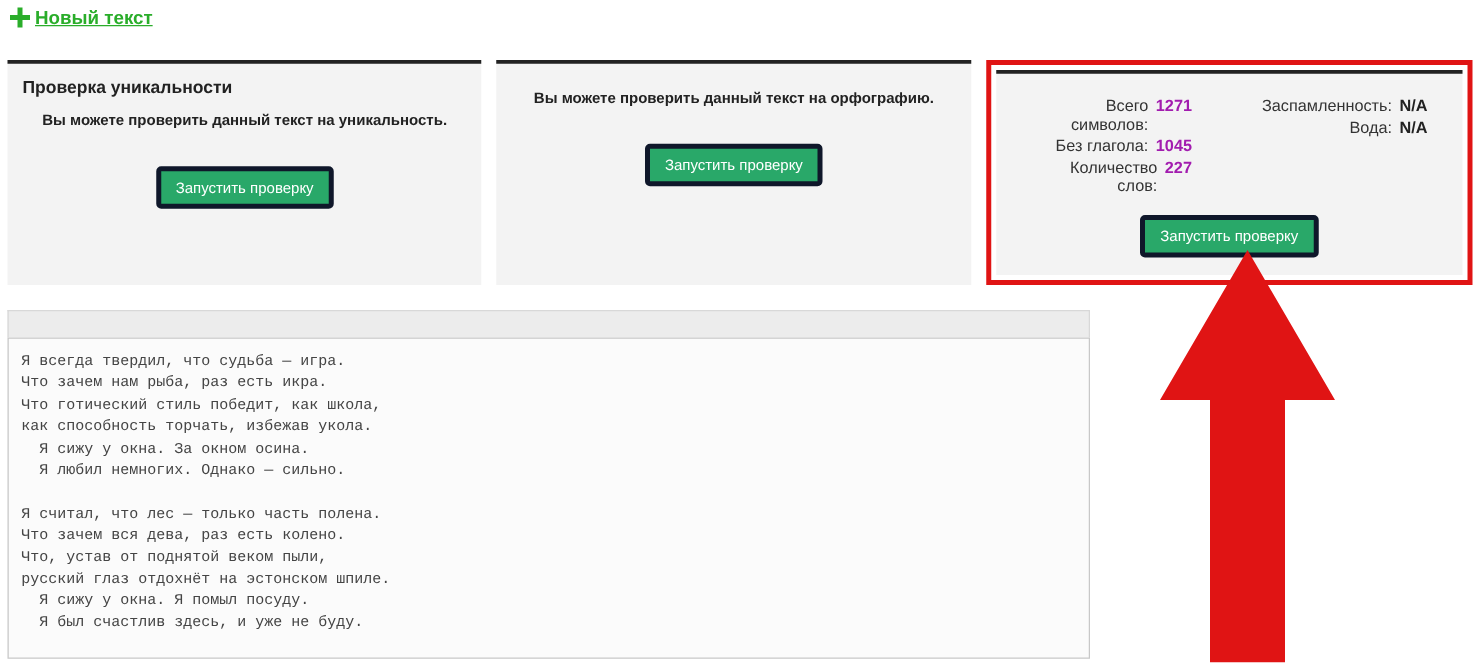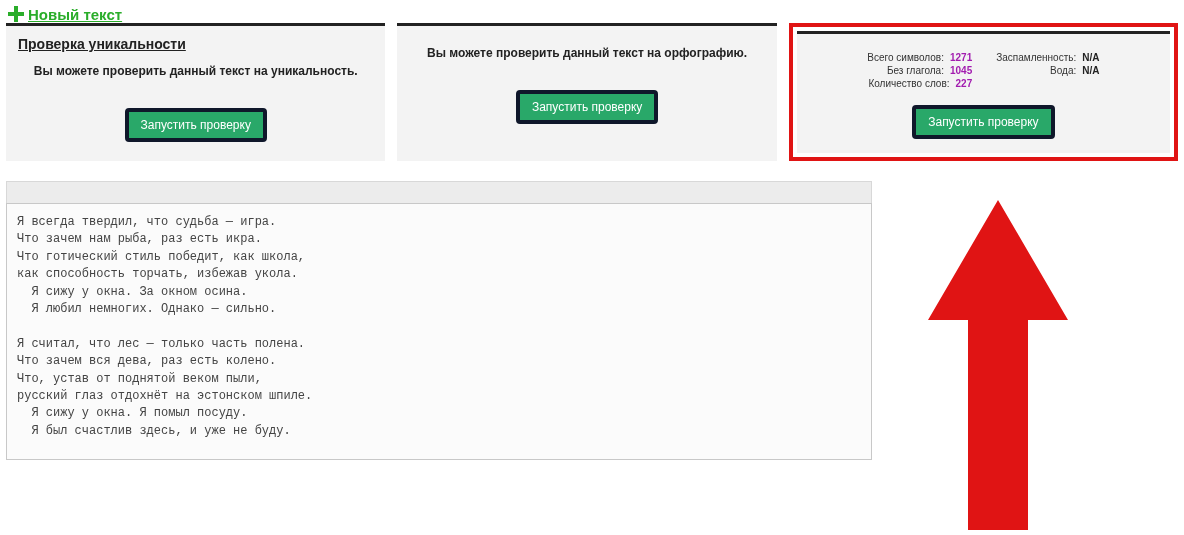--- a/index.html
+++ b/index.html
@@ -6,21 +6,21 @@
   body {
     font-family: Arial, Helvetica, sans-serif;
     font-size: 13px;
     color: #333;
     background: #fff;
     width: 1184px;
   }
   .top-link {
     display: flex;
     align-items: flex-start;
-    padding: 6px 8px 0 8px;
+    padding: 6px 8px 25px 8px;
     border-radius: 14px;
   }
   .plus-icon {
     width: 16px; height: 16px;
     display: inline-block;
     position: relative;
     margin-right: 4px;
   }
   .plus-icon::before, .plus-icon::after {
     content: "";
@@ -45,21 +45,20 @@
     background: #f3f3f3;
     border-top: 3px solid #222;
     padding: 10px 12px 14px 12px;
     position: relative;
   }
   .panel-title {
     font-weight: bold;
     font-size: 14px;
     color: #222;
     margin-bottom: 12px;
-    text-decoration: underline;
   }
   .panel-desc {
     font-weight: bold;
     font-size: 12px;
     color: #222;
     text-align: center;
     margin: 10px 0 30px 0;
   }
   .btn-row { text-align: center; }
   .btn {
@@ -82,23 +81,23 @@
     gap: 24px;
     justify-content: center;
     margin: 6px 0 14px 0;
   }
   .stat-col {  }
   .stat-row {
     display: flex;
     justify-content: flex-end;
     align-items: baseline;
     gap: 6px;
-    font-size: 10px;
+    font-size: 13px;
     color: #333;
-    margin: 2px 0;
+    margin: 2px 16px;
   }
   .stat-row .label { text-align: right; }
   .stat-row .val-green { color: #a21caf; font-weight: bold; }
   .stat-row .val-dark { color: #222; font-weight: bold; }
 
   .tabbar {
     margin-top: 20px;
     padding: 0 6px;
   }
   .tabbar-top {

